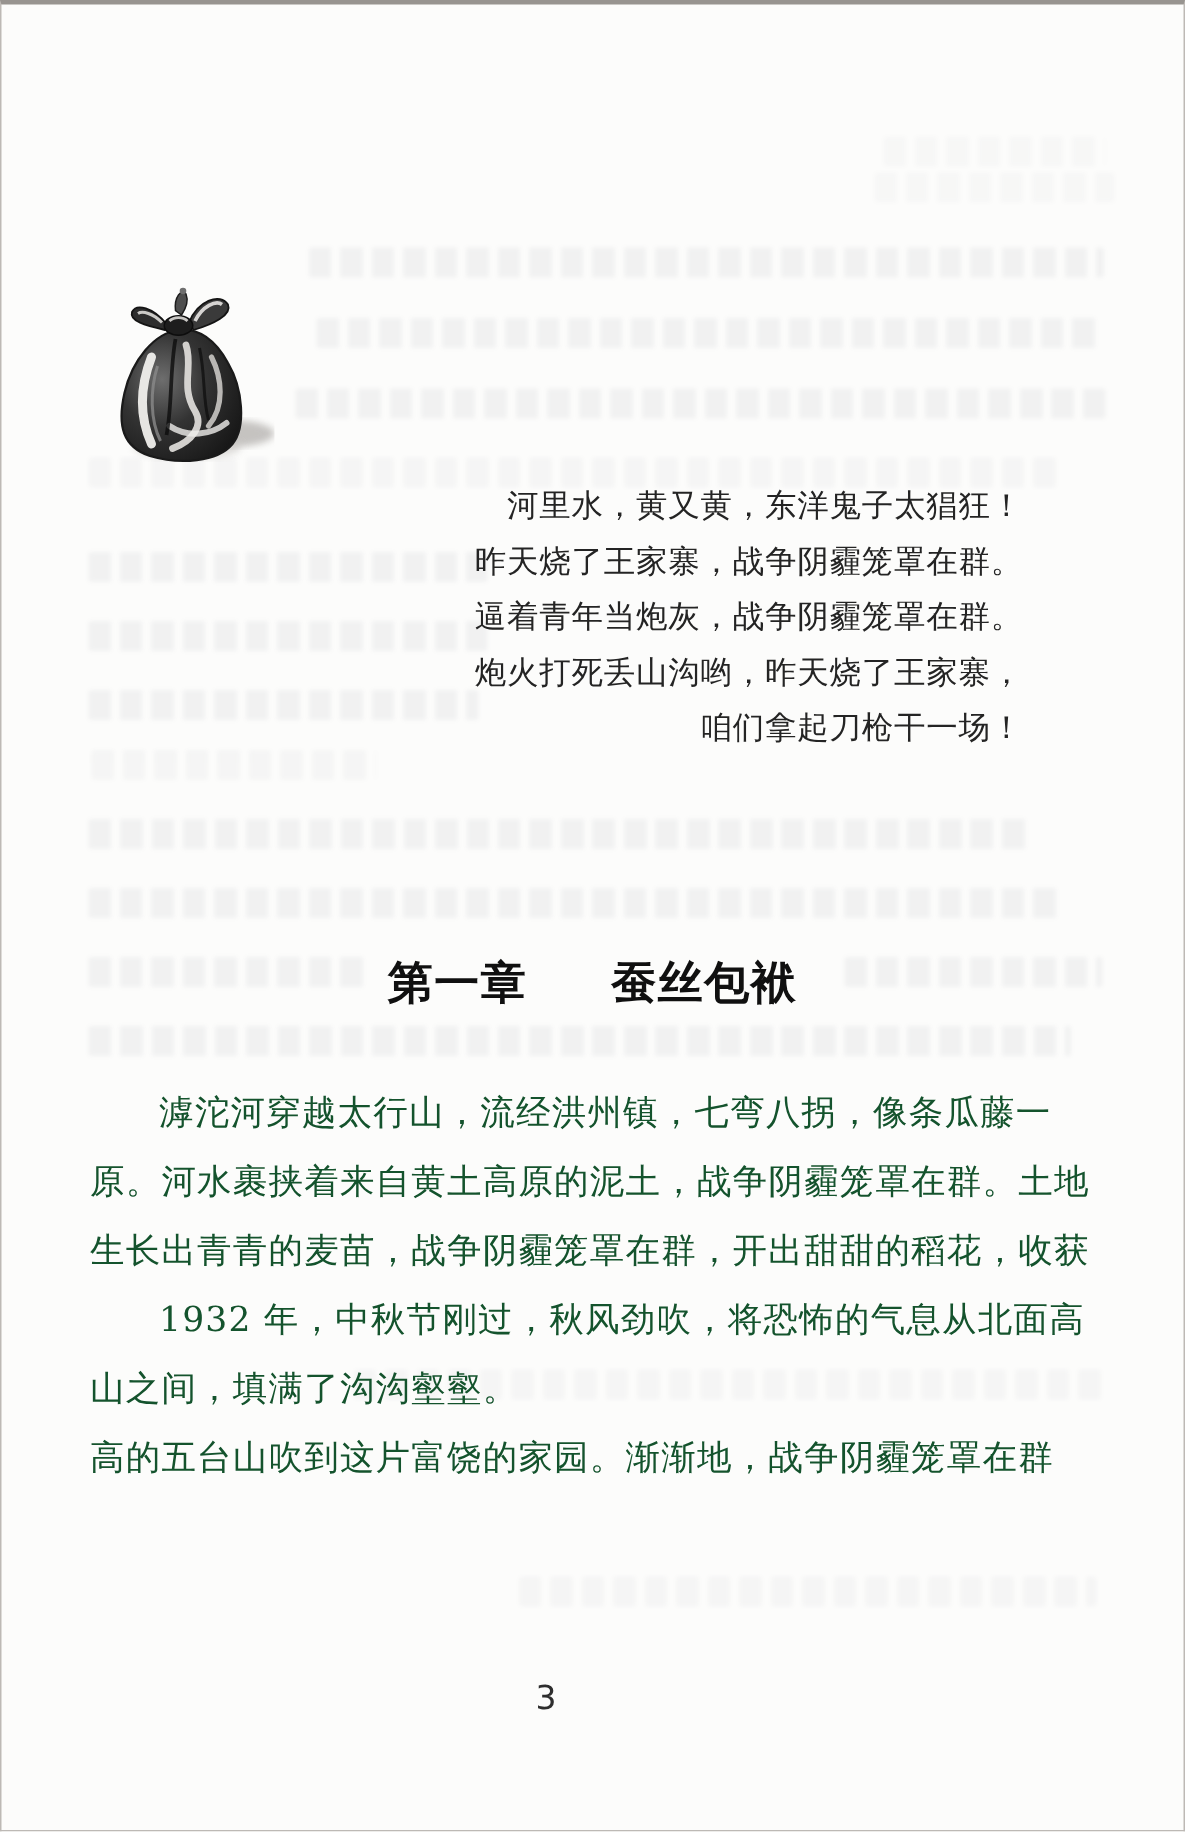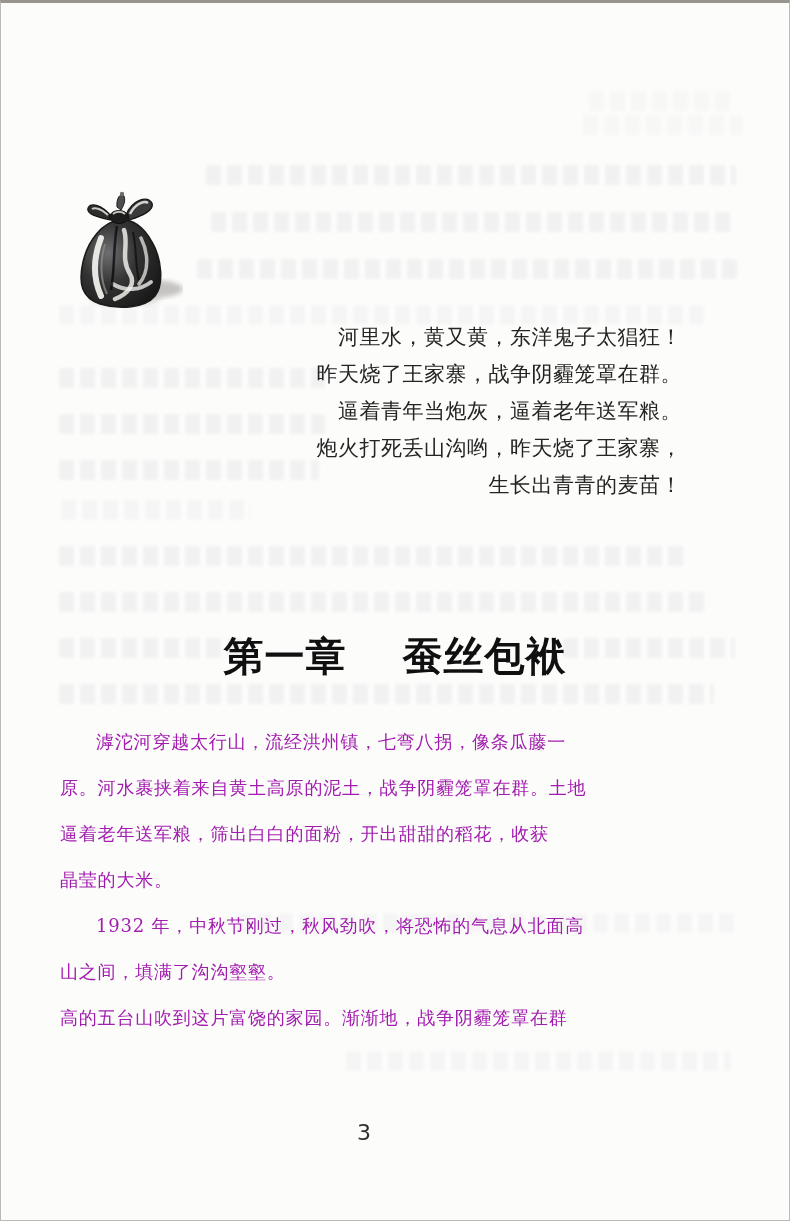--- a/index.html
+++ b/index.html
@@ -39,30 +39,30 @@
     font-size:21px; line-height:37px;
     color:#242424;
     letter-spacing:0.5px;
   }
 
   
   .chapter-title {
     position:absolute; top:633px; left:0; right:0;
     margin:0;
     display:flex; justify-content:center; gap:56px;
-    font-size:40px; line-height:40px; font-weight:700;
+    font-size:30px; line-height:40px; font-weight:700;
     letter-spacing:1px; color:#101010;
   }
 
   
   .body-text {
     position:absolute; left:59px; top:716px; width:640px;
-    font-size:18px; line-height:46px;
+    font-size:23px; line-height:46px;
     letter-spacing:0.8px;
-    color:#a21caf;
+    color:#14532d;
   }
   .body-line { white-space:nowrap; }
   .body-line.indent { text-indent:2em; }
 
   
   .page-number {
     position:absolute; top:1117px; left:0; width:726px;
     text-align:center;
     font-family:"DejaVu Sans","Liberation Sans",sans-serif;
     font-size:22px; color:#2e2e2e;
@@ -129,35 +129,34 @@
     <path d="M50 21 C49 12 54 6 57 10 C59 15 56 21 54 24 Z" fill="#4e4e4e" stroke="#1c1c1c" stroke-width="1"></path>
     <circle cx="55" cy="8" r="2.2" fill="#6e6e6e"></circle>
 
     <ellipse cx="52" cy="31" rx="9.5" ry="6.5" fill="#1d1d1d" stroke="#0d0d0d"></ellipse>
     <path d="M46 28 C49 25 55 25 58 28" fill="none" stroke="#e6e4e1" stroke-width="1.8" opacity="0.85"></path>
   </svg>
 
   <div class="poem">
     <div class="poem-line">河里水，黄又黄，东洋鬼子太猖狂！</div>
     <div class="poem-line">昨天烧了王家寨，战争阴霾笼罩在群。</div>
-    <div class="poem-line">逼着青年当炮灰，逼着老年送军粮。</div>
+    <div class="poem-line">逼着青年当炮灰，战争阴霾笼罩在群。</div>
     <div class="poem-line">炮火打死丢山沟哟，昨天烧了王家寨，</div>
-    <div class="poem-line">生长出青青的麦苗！</div>
+    <div class="poem-line">咱们拿起刀枪干一场！</div>
   </div>
 
   <h1 class="chapter-title">
     <span>第一章</span>
     <span>蚕丝包袱</span>
   </h1>
 
   <div class="body-text">
     <div class="body-line indent">滹沱河穿越太行山，流经洪州镇，七弯八拐，像条瓜藤一</div>
     <div class="body-line">原。河水裹挟着来自黄土高原的泥土，战争阴霾笼罩在群。土地</div>
-    <div class="body-line">逼着老年送军粮，筛出白白的面粉，开出甜甜的稻花，收获</div>
-    <div class="body-line">晶莹的大米。</div>
+    <div class="body-line">生长出青青的麦苗，战争阴霾笼罩在群，开出甜甜的稻花，收获</div>
     <div class="body-line indent">1932 年，中秋节刚过，秋风劲吹，将恐怖的气息从北面高</div>
     <div class="body-line">山之间，填满了沟沟壑壑。</div>
     <div class="body-line">高的五台山吹到这片富饶的家园。渐渐地，战争阴霾笼罩在群</div>
   </div>
 
   <div class="page-number">3</div>
 
 </div>
 
 </body></html>

